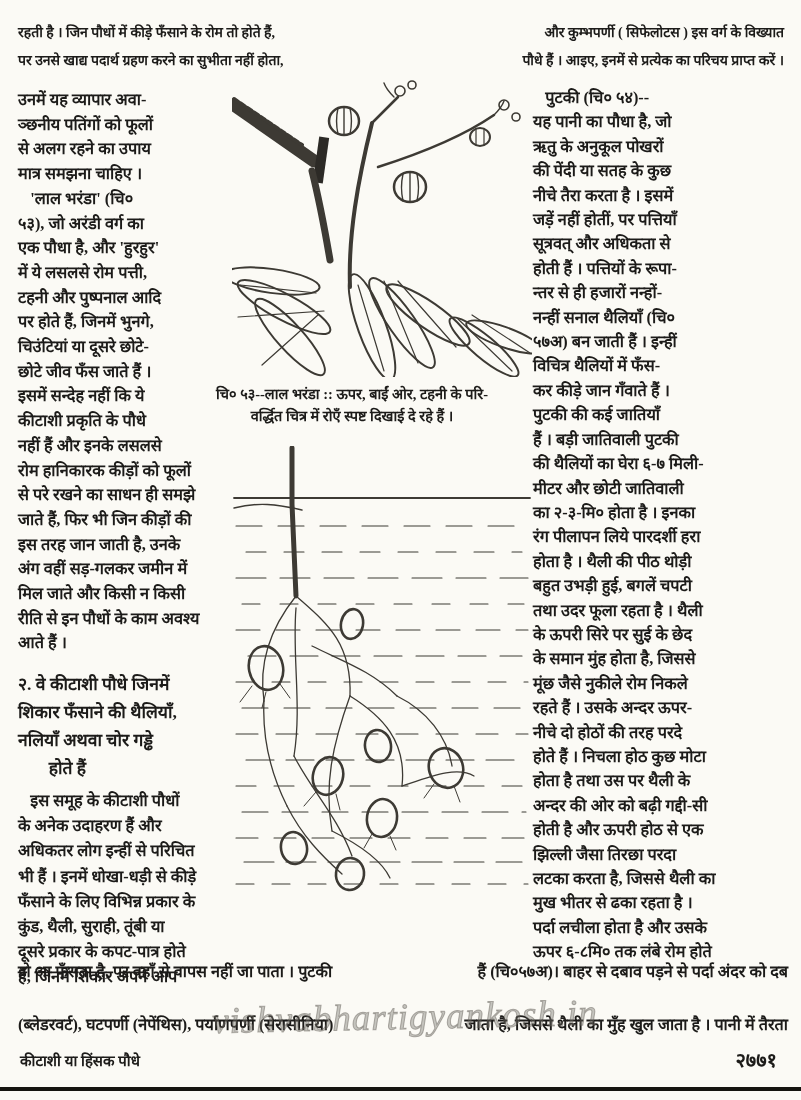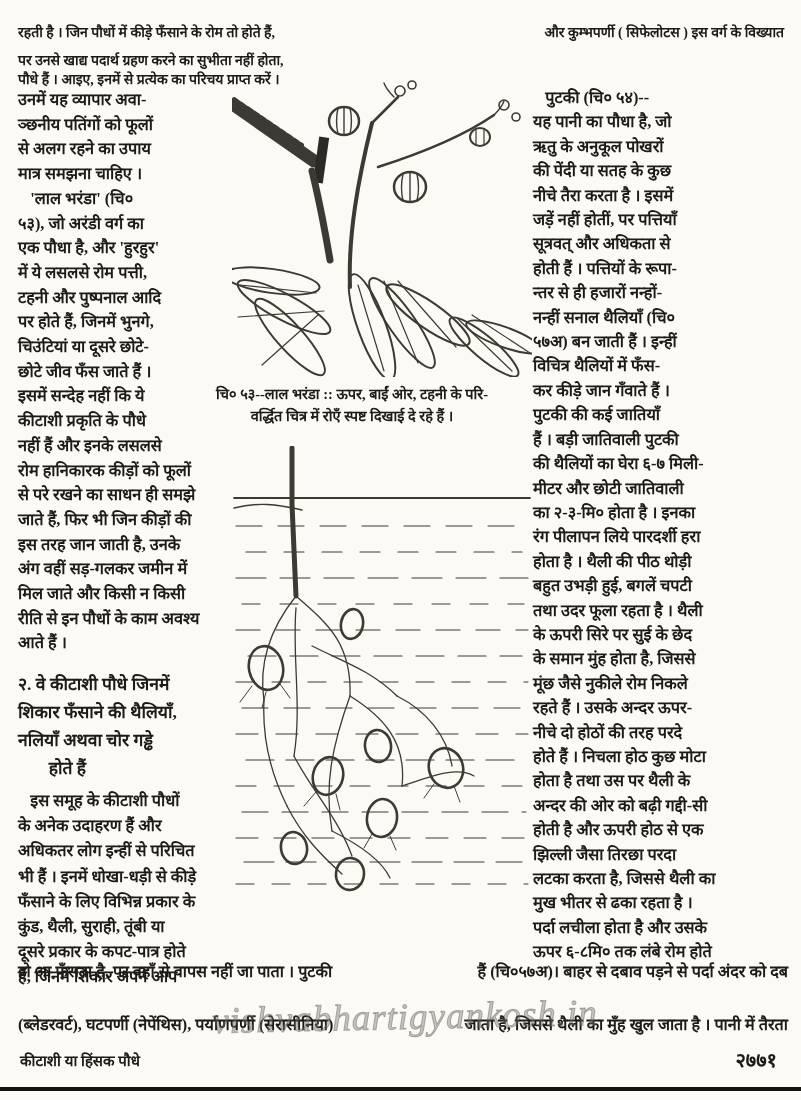--- a/index.html
+++ b/index.html
@@ -29,21 +29,21 @@
 </style>
 </head>
 <body>
 
 <div class="page">
 
   <div class="hrow" style="top:22px;">
     <span>रहती है । जिन पौधों में कीड़े फँसाने के रोम तो होते हैं,</span>
     <span>और कुम्भपर्णी ( सिफेलोटस ) इस वर्ग के विख्यात</span>
   </div>
-  <div class="hrow" style="top:50px;flex-direction:column;">
+  <div class="hrow" style="top:50px;">
     <span>पर उनसे खाद्य पदार्थ ग्रहण करने का सुभीता नहीं होता,</span>
     <span>पौधे हैं । आइए, इनमें से प्रत्येक का परिचय प्राप्त करें ।</span>
   </div>
 
   <div class="tb leftcol" style="top:88px;font-weight:bold;">उनमें यह व्यापार अवा-
 ञ्छनीय पतिंगों को फूलों
 से अलग रहने का उपाय
 मात्र समझना चाहिए ।
 &nbsp;&nbsp;&nbsp;'लाल भरंडा' (चि०
 ५३), जो अरंडी वर्ग का

